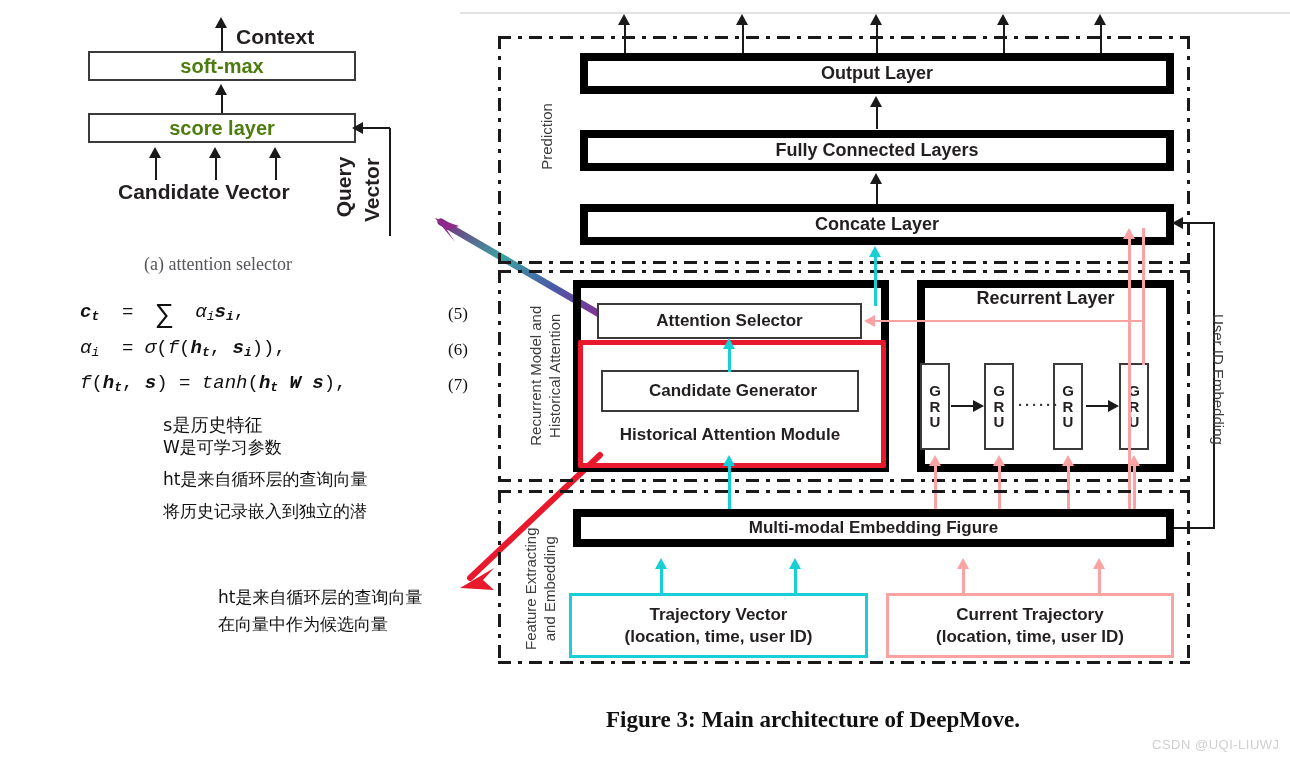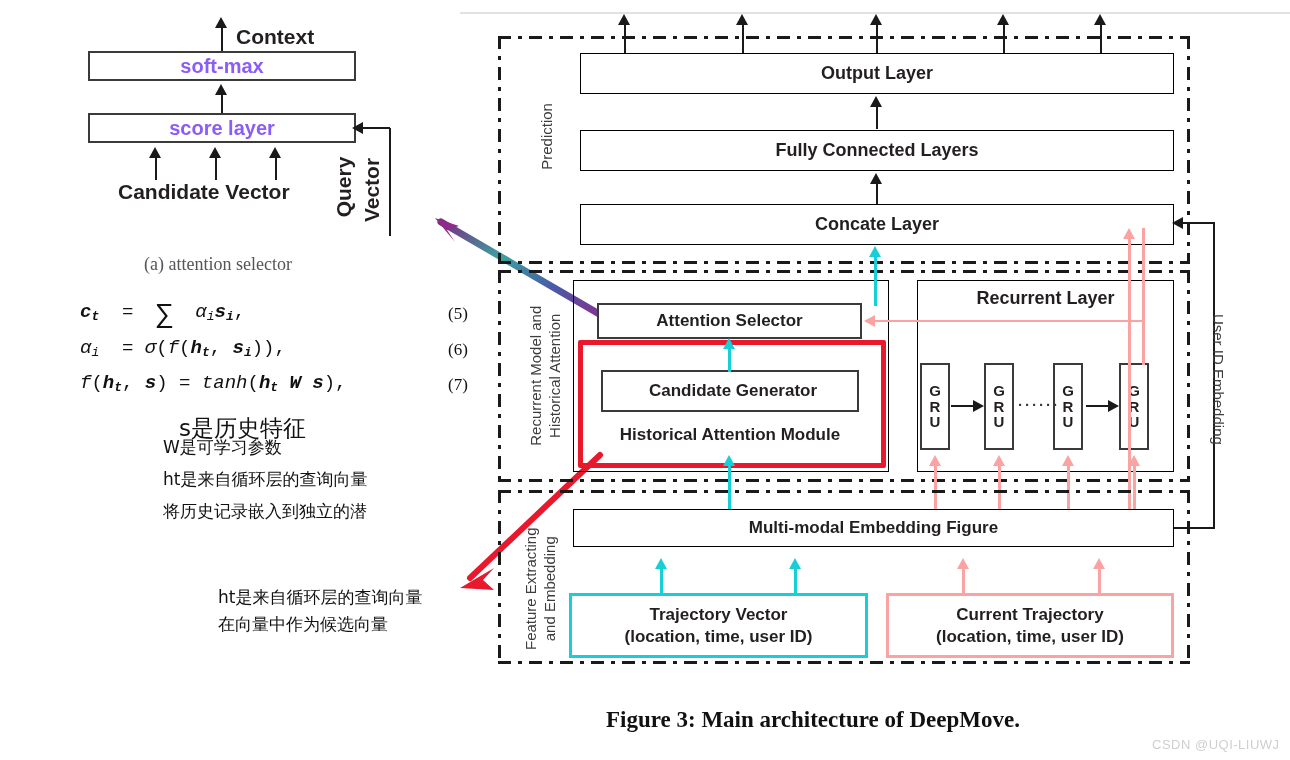--- a/index.html
+++ b/index.html
@@ -1,20 +1,20 @@
 <!DOCTYPE html>
 <html><head>
 <meta charset="utf-8">
 <style>
   html,body{margin:0;padding:0;background:#ffffff;}
   body{width:1290px;height:760px;position:relative;overflow:hidden;
        font-family:"Liberation Sans","DejaVu Sans",sans-serif;color:#231f20;}
   .abs{position:absolute;}
   
-  .box{position:absolute;box-sizing:border-box;border:1px solid #000000;background:#fff;
+  .box{position:absolute;box-sizing:border-box;border:8px solid #000000;background:#fff;
        display:flex;align-items:center;justify-content:center;text-align:center;
        font-weight:bold;color:#231f20;line-height:1.15;}
   .thinbox{position:absolute;box-sizing:border-box;border:2px solid #3a3a3a;background:#fff;
        display:flex;align-items:center;justify-content:center;text-align:center;
        font-weight:bold;color:#231f20;line-height:1.15;}
   
   .dashdot{position:absolute;box-sizing:border-box;background:transparent;
     background-image:
       repeating-linear-gradient(to right,#1a1a1a 0 13px,transparent 13px 20px,#1a1a1a 20px 24px,transparent 24px 31px),
       repeating-linear-gradient(to right,#1a1a1a 0 13px,transparent 13px 20px,#1a1a1a 20px 24px,transparent 24px 31px),
@@ -39,21 +39,21 @@
   .cy-head{position:absolute;width:0;height:0;border-left:6px solid transparent;
            border-right:6px solid transparent;border-bottom:11px solid #18cfd8;}
   .pk-line{position:absolute;background:#fba3a3;width:3px;}
   .pk-lineh{position:absolute;background:#fba3a3;height:2px;}
   .pk-head{position:absolute;width:0;height:0;border-left:6px solid transparent;
            border-right:6px solid transparent;border-bottom:11px solid #fba3a3;}
   .pk-head-left{position:absolute;width:0;height:0;border-top:6px solid transparent;
            border-bottom:6px solid transparent;border-right:11px solid #fba3a3;}
   
   .lbox{position:absolute;box-sizing:border-box;border:2.5px solid #3a3a3a;background:#fff;
-        display:flex;align-items:center;justify-content:center;font-weight:bold;color:#8b5cf6;}
+        display:flex;align-items:center;justify-content:center;font-weight:bold;color:#4d7c0f;}
   .blabel{position:absolute;font-weight:bold;color:#231f20;white-space:nowrap;}
   .eqline{position:absolute;font-family:Liberation Mono, monospace;
           font-style:italic;white-space:nowrap;color:#111;}
   .eqnum{position:absolute;font-family:"Liberation Serif","DejaVu Serif",serif;color:#111;}
   .cnline{position:absolute;font-family:"DejaVu Sans",sans-serif;color:#111;white-space:nowrap;}
   .caption{position:absolute;font-family:"Liberation Serif","DejaVu Serif",serif;
            font-weight:bold;color:#111;white-space:nowrap;}
   .watermark{position:absolute;color:#cfcfcf;font-size:13px;letter-spacing:.5px;white-space:nowrap;}
   .toprule{position:absolute;background:#e2e2e2;height:2px;}
   .gru{position:absolute;box-sizing:border-box;border:2px solid #3a3a3a;background:#fff;
@@ -120,21 +120,21 @@
   α<span style="font-size:13px;vertical-align:-3px;">i</span>
   <span style="font-style:normal;">&nbsp;=&nbsp;</span>σ<span style="font-style:normal;">(</span>f<span style="font-style:normal;">(</span><span style="font-weight:bold;">h</span><span style="font-weight:bold;font-size:13px;vertical-align:-3px;">t</span><span style="font-style:normal;">,&nbsp;</span><span style="font-weight:bold;">s</span><span style="font-weight:bold;font-size:13px;vertical-align:-3px;">i</span><span style="font-style:normal;">)),</span>
 </div>
 <div class="eqnum" style="left:448px;top:340px;font-size:17px;">(6)</div>
 
 <div class="eqline" style="left:80px;top:372px;font-size:19px;">
   f<span style="font-style:normal;">(</span><span style="font-weight:bold;">h</span><span style="font-weight:bold;font-size:13px;vertical-align:-3px;">t</span><span style="font-style:normal;">,&nbsp;</span><span style="font-weight:bold;">s</span><span style="font-style:normal;">)&nbsp;=&nbsp;</span>tanh<span style="font-style:normal;">(</span><span style="font-weight:bold;">h</span><span style="font-weight:bold;font-size:13px;vertical-align:-3px;">t</span>&nbsp;<span style="font-weight:bold;">W</span>&nbsp;<span style="font-weight:bold;">s</span><span style="font-style:normal;">),</span>
 </div>
 <div class="eqnum" style="left:448px;top:375px;font-size:17px;">(7)</div>
 
-<div class="cnline" style="left:163px;top:413px;font-size:23px;margin-left:16px;">s是历史特征</div>
+<div class="cnline" style="left:163px;top:413px;font-size:18px;">s是历史特征</div>
 <div class="cnline" style="left:163px;top:436px;font-size:17px;">W是可学习参数</div>
 <div class="cnline" style="left:163px;top:468px;font-size:17px;">ht是来自循环层的查询向量</div>
 <div class="cnline" style="left:163px;top:500px;font-size:17px;">将历史记录嵌入到独立的潜</div>
 
 <div class="cnline" style="left:218px;top:586px;font-size:17px;">ht是来自循环层的查询向量</div>
 <div class="cnline" style="left:218px;top:613px;font-size:17px;">在向量中作为候选向量</div>
 
 <svg class="abs" style="left:425px;top:210px;width:200px;height:125px;overflow:visible;">
   <defs>
     <linearGradient id="gradArrow" x1="1" y1="1" x2="0" y2="0">

